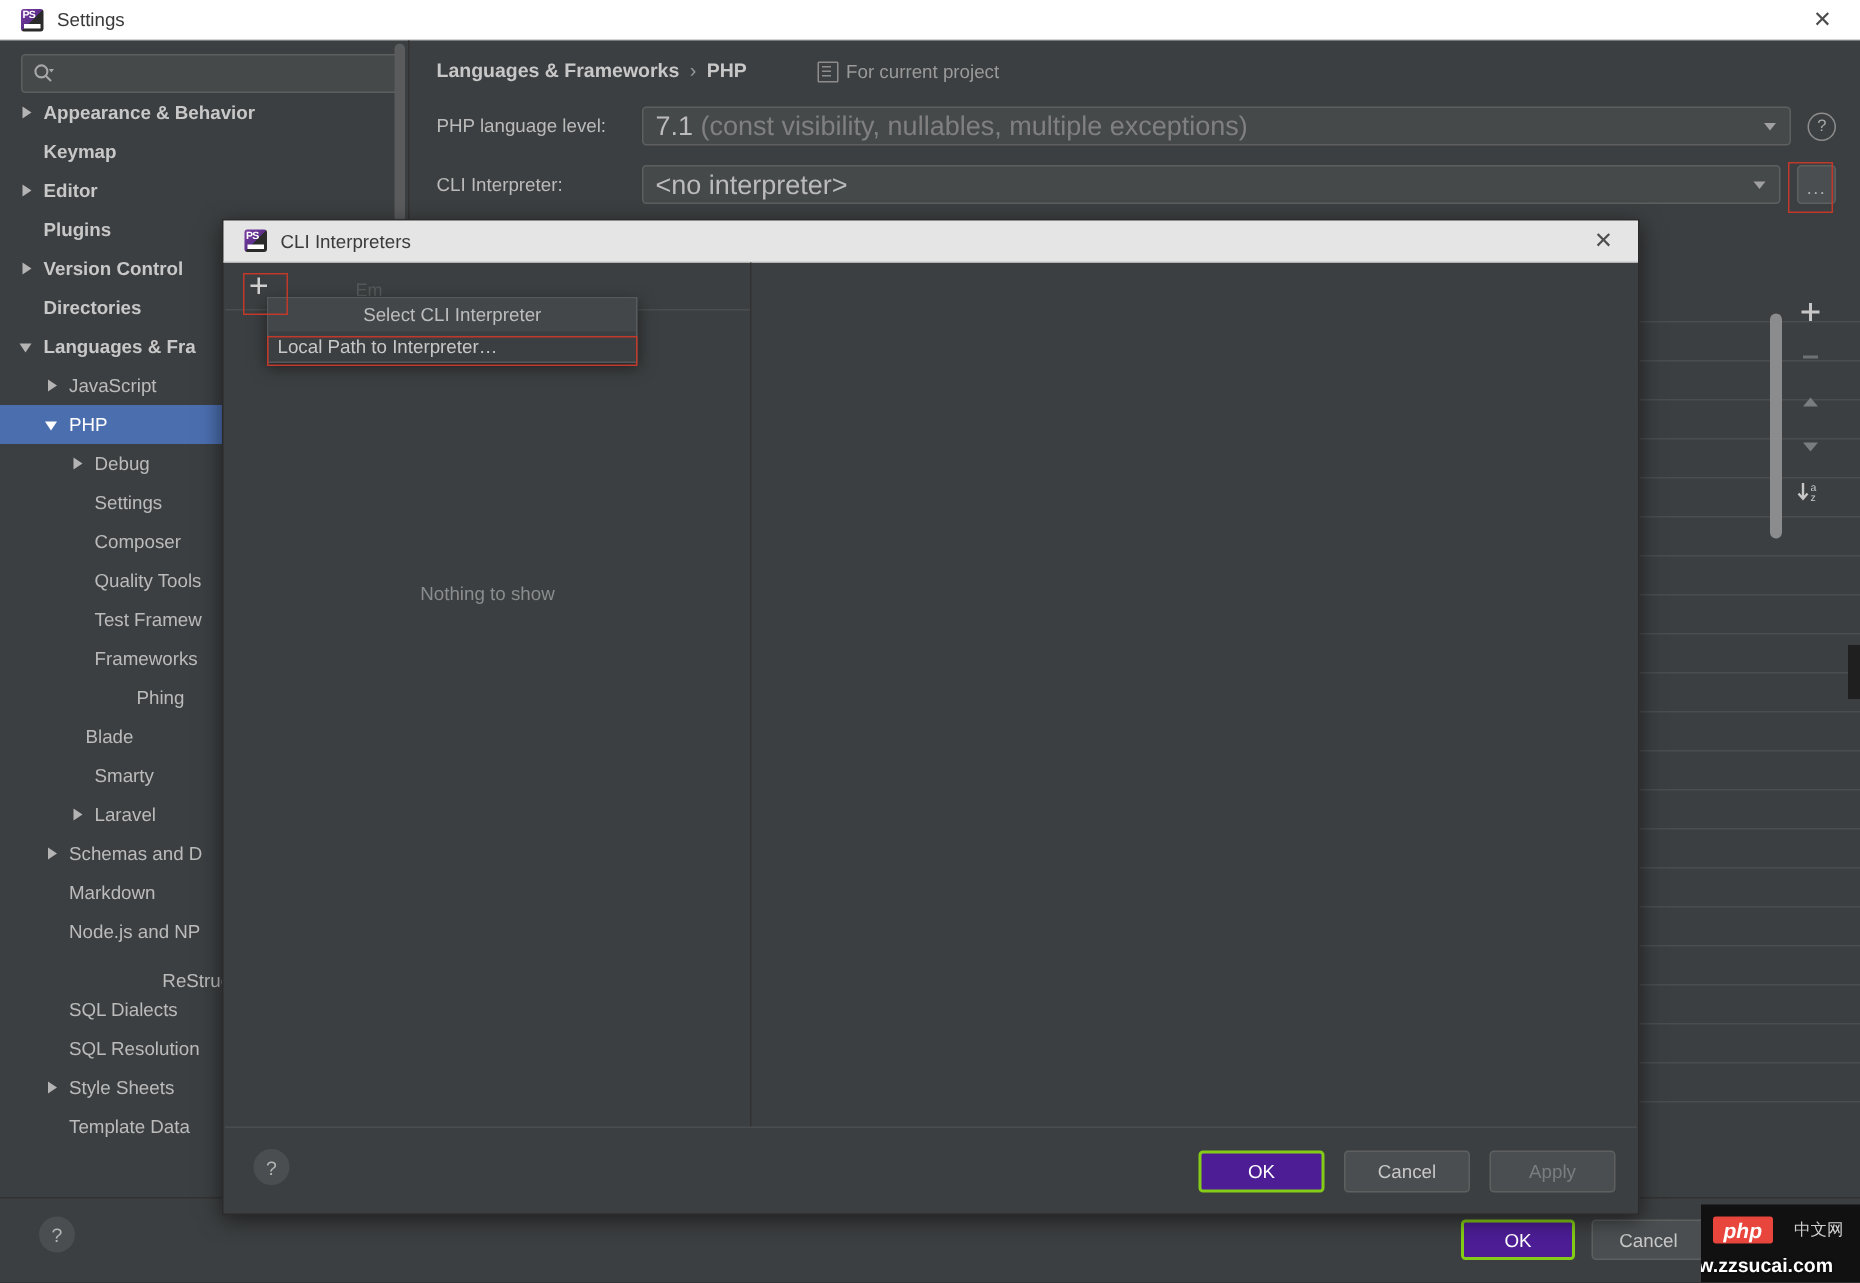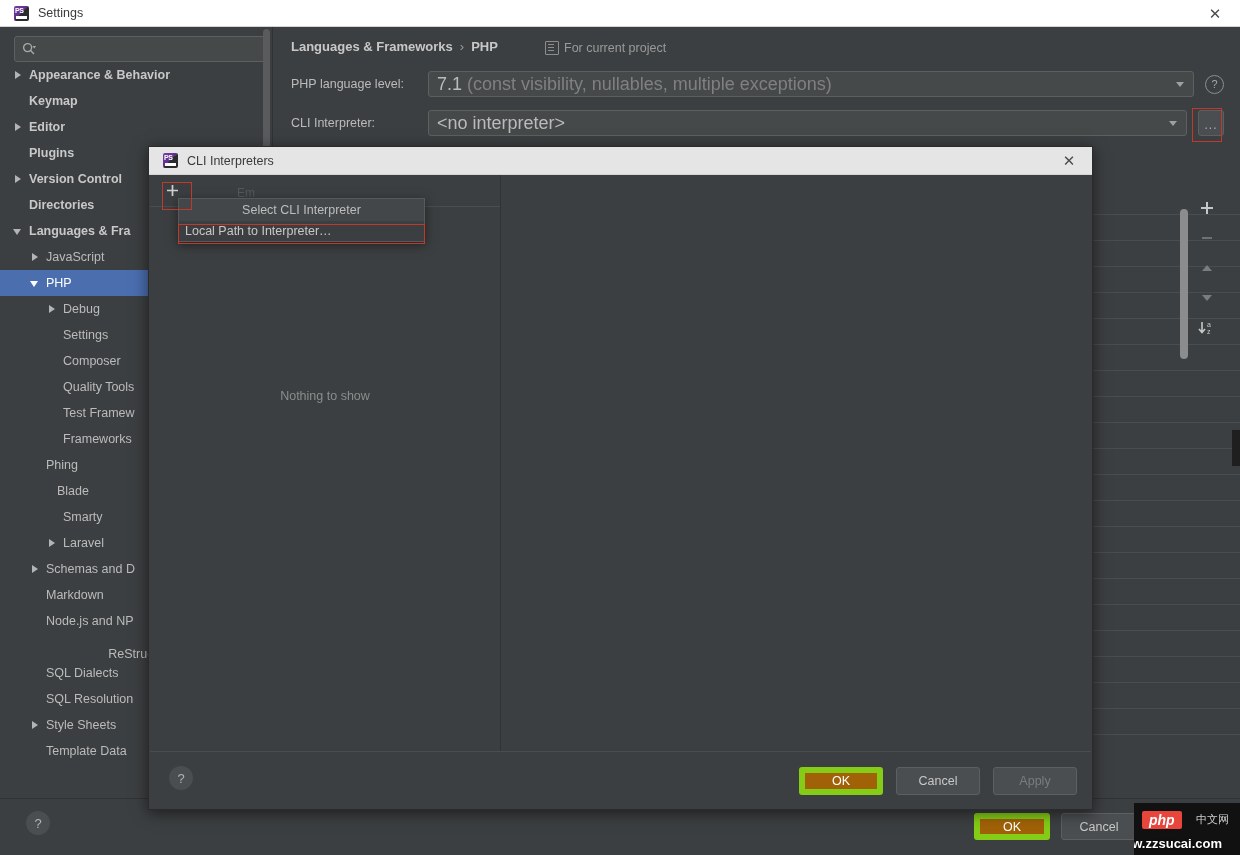--- a/index.html
+++ b/index.html
@@ -334,22 +334,22 @@
     display: flex;
     align-items: center;
     justify-content: center;
     font-size: 12.5px;
     border: 1px solid #5e6060;
     background: #4a4e50;
     color: #c8c8c8;
     padding: 0 12px;
   }
   .btn.primary {
-    background: #a16207;
-    border: 6px solid #84cc16;
+    background: #4c1d95;
+    border: 2px solid #84cc16;
     color: #ffffff;
   }
   .btn.disabled { color: #7a7d7f; }
 
   .settings-buttons {
     position: absolute;
     right: 16px; top: 14px;
     display: flex;
     gap: 11px;
   }
@@ -635,21 +635,21 @@
           <span>Quality Tools</span>
         </div>
         <div class="tree-item" style="padding-left: 46px;">
           <span class="tw "></span>
           <span>Test Framew</span>
         </div>
         <div class="tree-item" style="padding-left: 46px;">
           <span class="tw "></span>
           <span>Frameworks</span>
         </div>
-        <div class="tree-item" style="padding-left: 29px;">
+        <div class="tree-item" style="padding-left: 74px;">
           <span class="tw "></span>
           <span>Phing</span>
         </div>
         <div class="tree-item" style="padding-left: 40px;">
           <span class="tw "></span>
           <span>Blade</span>
         </div>
         <div class="tree-item" style="padding-left: 46px;">
           <span class="tw "></span>
           <span>Smarty</span>

